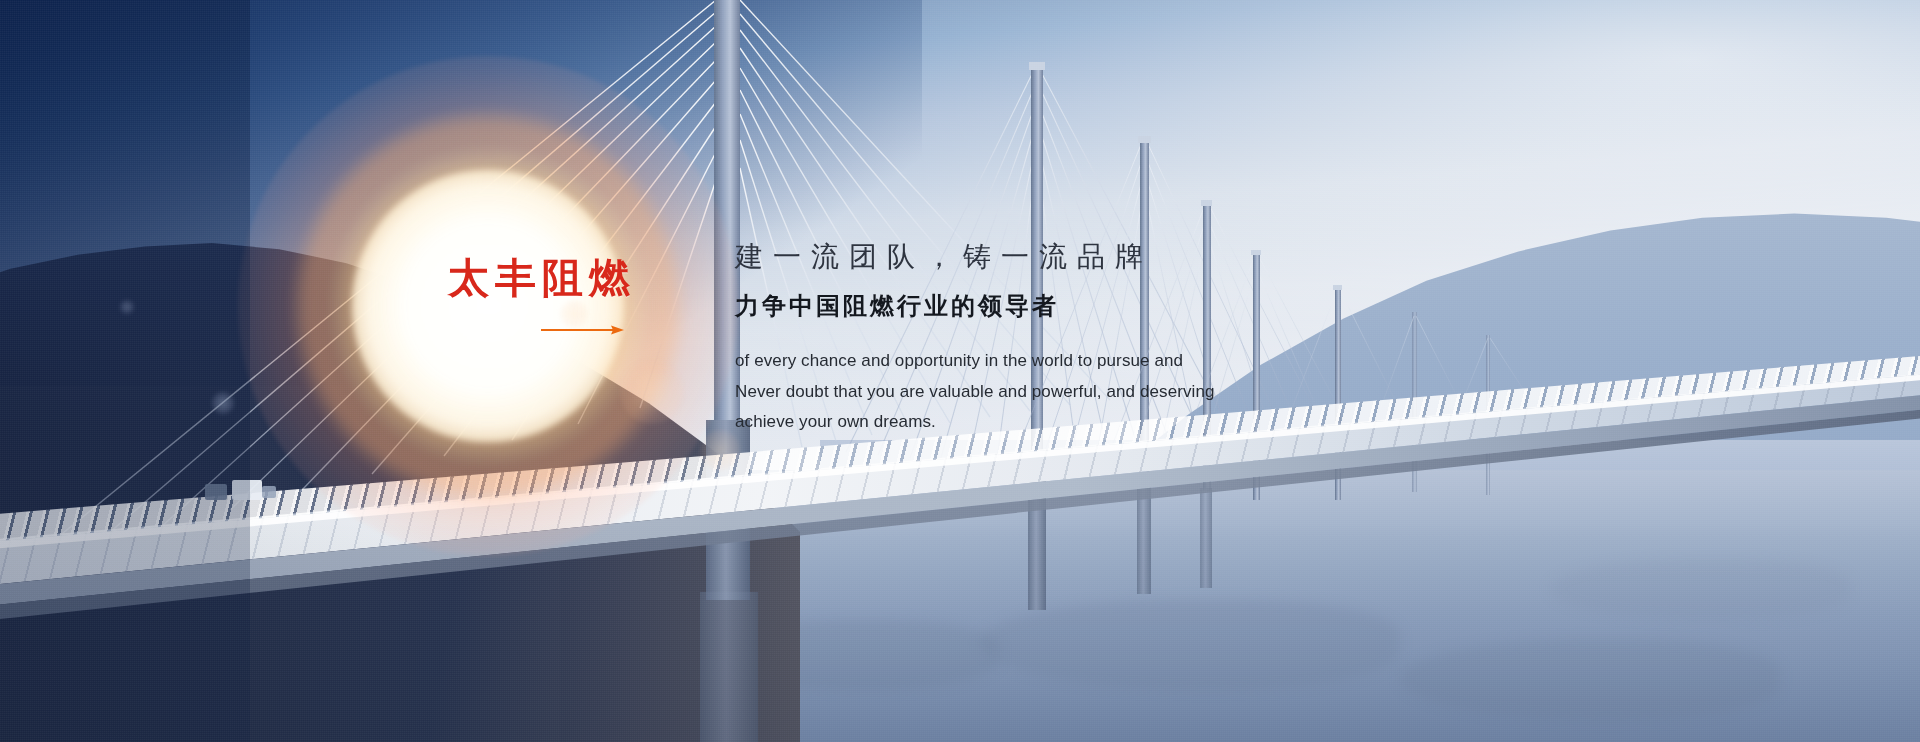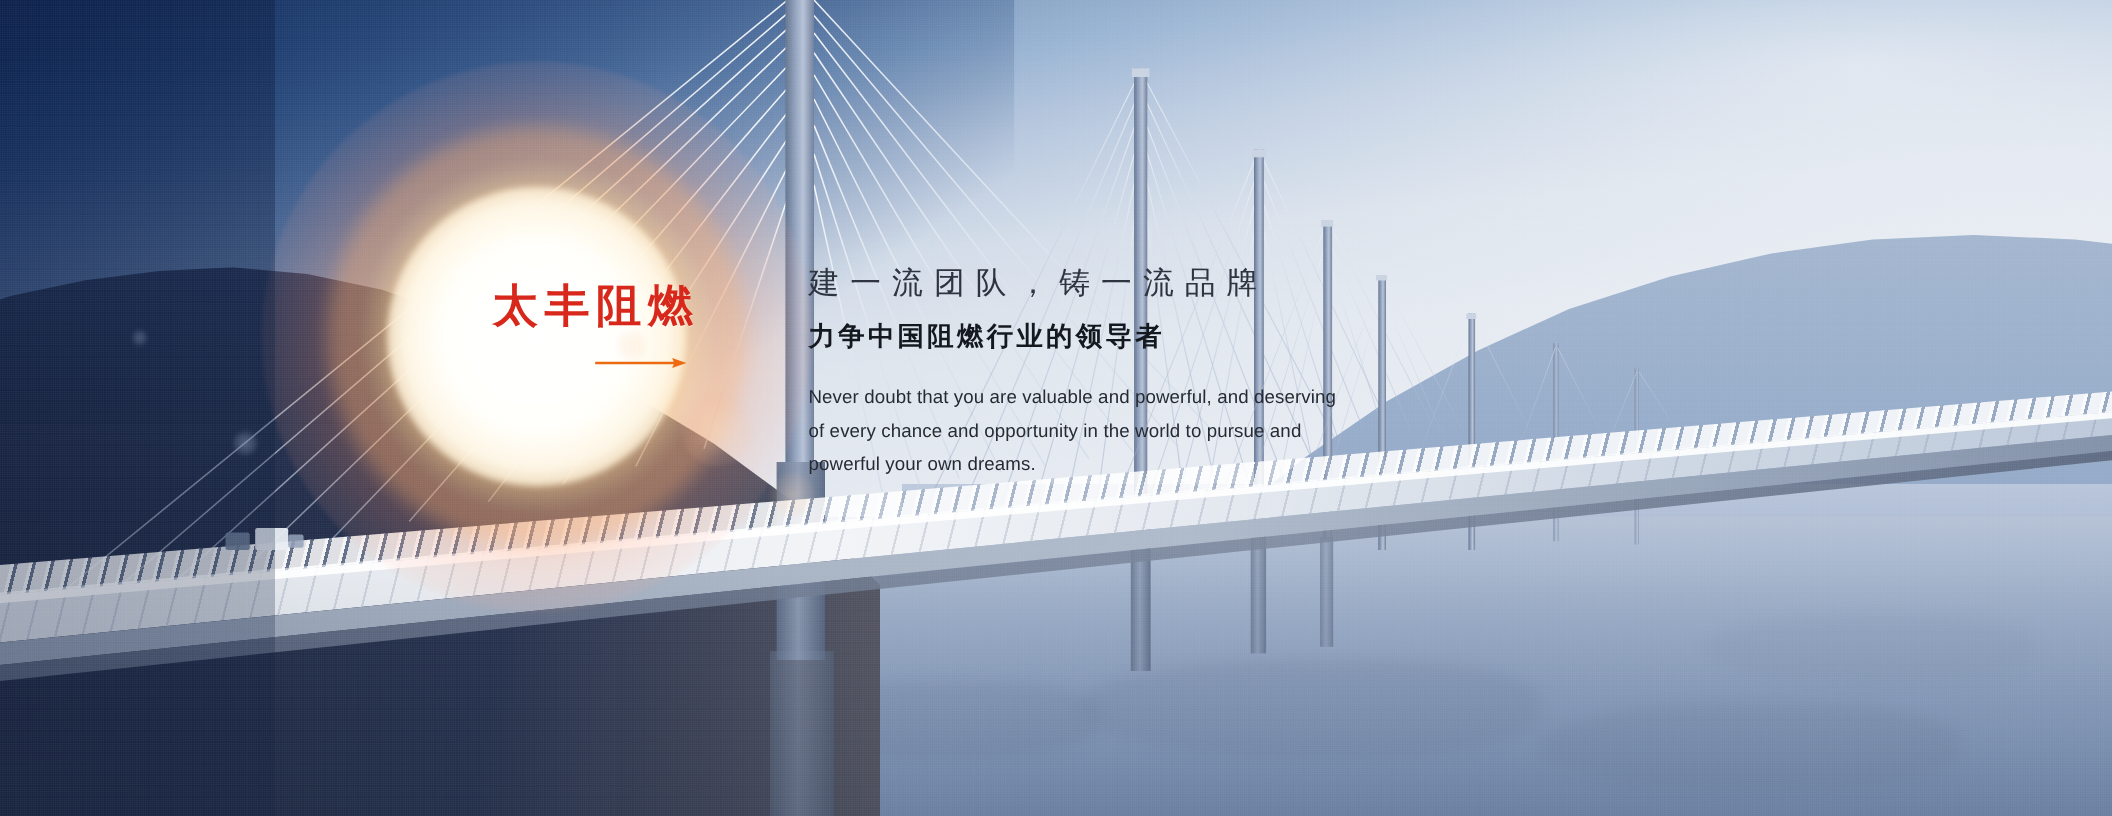--- a/index.html
+++ b/index.html
@@ -453,20 +453,20 @@
       <svg class="logo-arrow" viewBox="0 0 83 12">
         <line x1="0" y1="6" x2="76" y2="6" stroke="#ec6a10" stroke-width="2.2"></line>
         <polygon points="83,6 70,1.5 72,6 70,10.5" fill="#ec6a10"></polygon>
       </svg>
     </div>
 
     <div class="text-block">
       <div class="headline-sm">建一流团队，铸一流品牌</div>
       <div class="headline-lg">力争中国阻燃行业的领导者</div>
       <div class="subcopy">
+        <div> of every chance and opportunity in the world to pursue and</div>
         <div>Never doubt that you are valuable and powerful, and deserving</div>
-        <div> of every chance and opportunity in the world to pursue and</div>
-        <div>powerful your own dreams.</div>
+        <div>achieve your own dreams.</div>
       </div>
     </div>
 
   </div>
 </div>
 
 </body></html>

